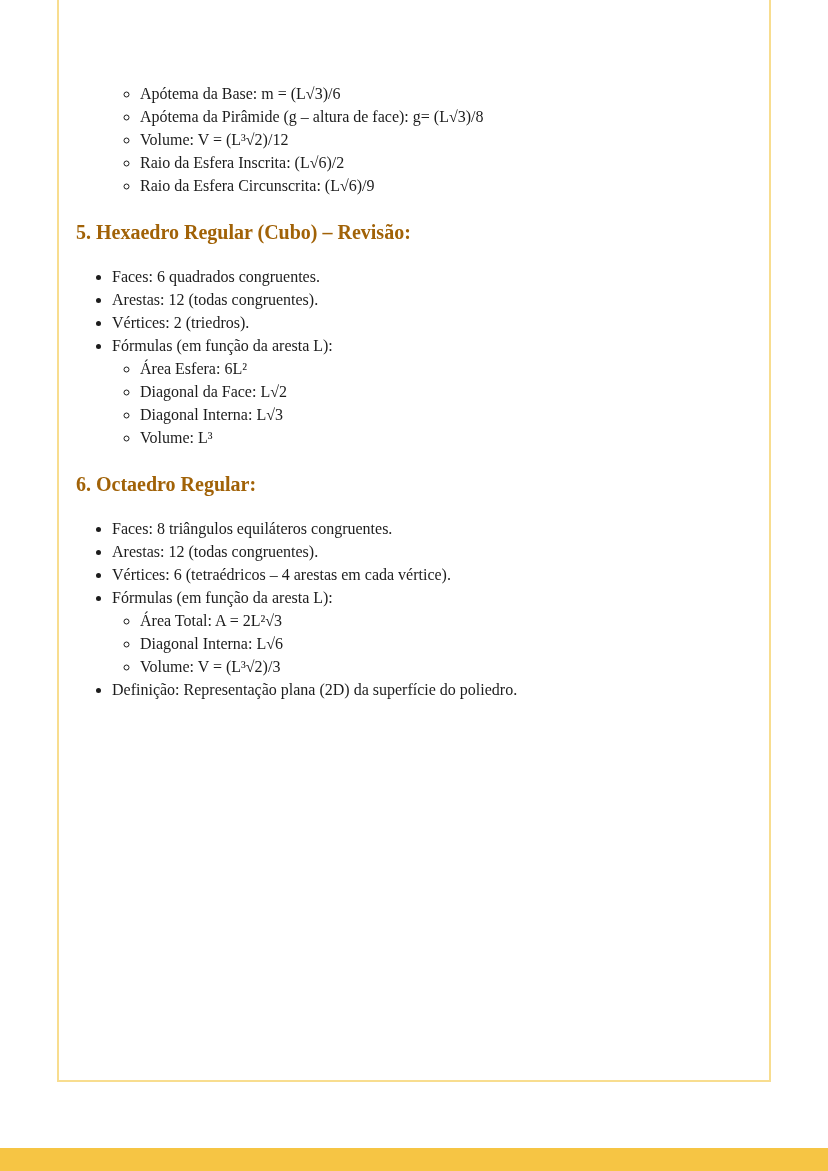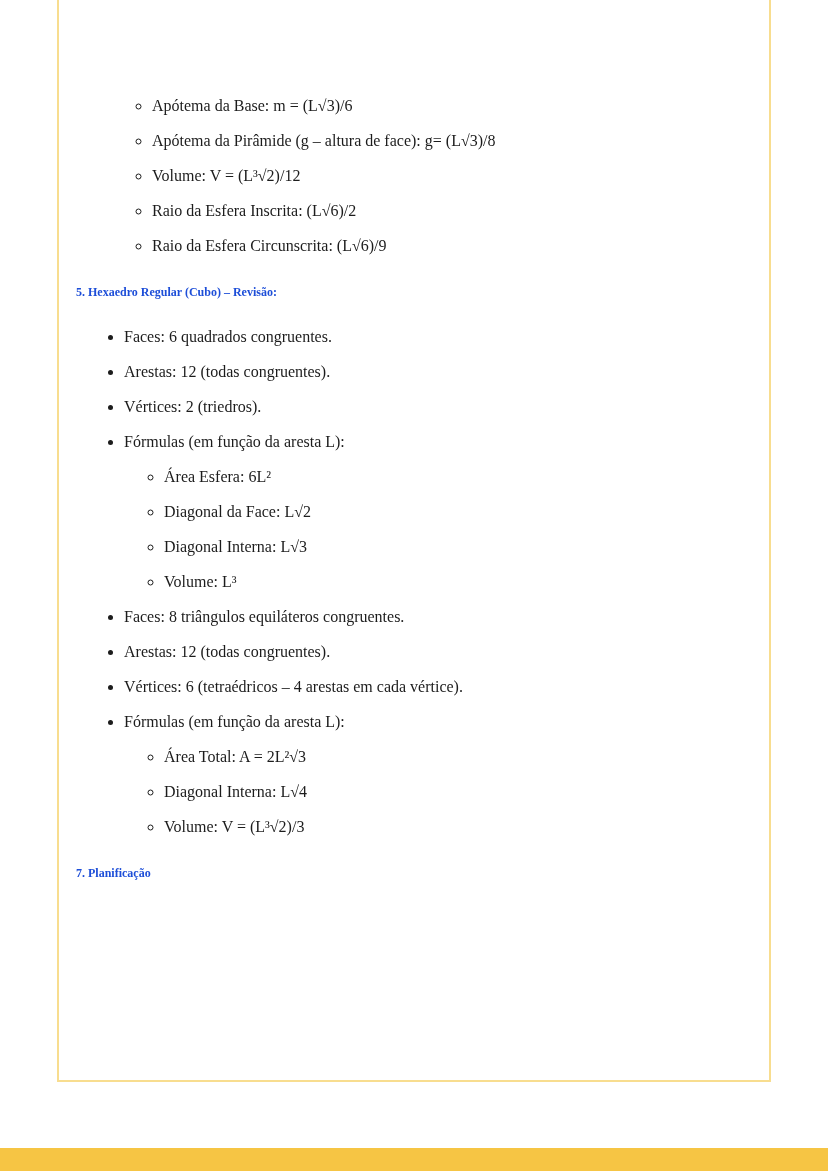--- a/index.html
+++ b/index.html
@@ -25,42 +25,42 @@
     border: 2px solid #f8dd8f;
     box-sizing: border-box;
   }
   .content {
     padding: 88px 40px 30px 17px;
     color: #1c1c1c;
     font-size: 16px;
     line-height: 23px;
   }
   h3.section-heading {
-    font-size: 12px;
+    font-size: 20px;
     line-height: 23px;
     font-weight: bold;
     margin: 24px 0 21px 0;
-    color: #1d4ed8;
+    color: #a16207;
   }
   ul {
     margin: 0;
   }
   ul.mainlist {
     list-style: disc outside;
     padding-left: 36px;
   }
   ul.sublist {
     list-style: circle outside;
     padding-left: 28px;
   }
   ul.sublist.leading {
     padding-left: 64px;
   }
   li {
-    margin: 12px;
+    margin: 0;
     padding: 0;
   }
   .accent-bar {
     position: absolute;
     left: 0;
     right: 0;
     bottom: 0;
     height: 23px;
     background: #f6c544;
   }
@@ -84,28 +84,31 @@
             <li>Faces: 6 quadrados congruentes.</li>
             <li>Arestas: 12 (todas congruentes).</li>
             <li>Vértices: 2 (triedros).</li>
             <li>Fórmulas (em função da aresta L):<ul class="sublist">
                 <li>Área Esfera: 6L²</li>
                 <li>Diagonal da Face: L√2</li>
                 <li>Diagonal Interna: L√3</li>
                 <li>Volume: L³</li>
               </ul></li>
           </ul>
+          <h3 class="section-heading">6. Octaedro Regular:</h3>
           <ul class="mainlist">
             <li>Faces: 8 triângulos equiláteros congruentes.</li>
             <li>Arestas: 12 (todas congruentes).</li>
             <li>Vértices: 6 (tetraédricos – 4 arestas em cada vértice).</li>
             <li>Fórmulas (em função da aresta L):<ul class="sublist">
                 <li>Área Total: A = 2L²√3</li>
-                <li>Diagonal Interna: L√4</li>
+                <li>Diagonal Interna: L√6</li>
                 <li>Volume: V = (L³√2)/3</li>
               </ul></li>
           </ul>
-          <h3 class="section-heading">7. Planificação</h3>
+          <ul class="mainlist">
+            <li>Definição: Representação plana (2D) da superfície do poliedro.</li>
+          </ul>
         </div>
     </div>
   </div>
   <div class="accent-bar" style="background: rgb(246, 197, 68);"></div>
 </div>
 
 </body></html>

